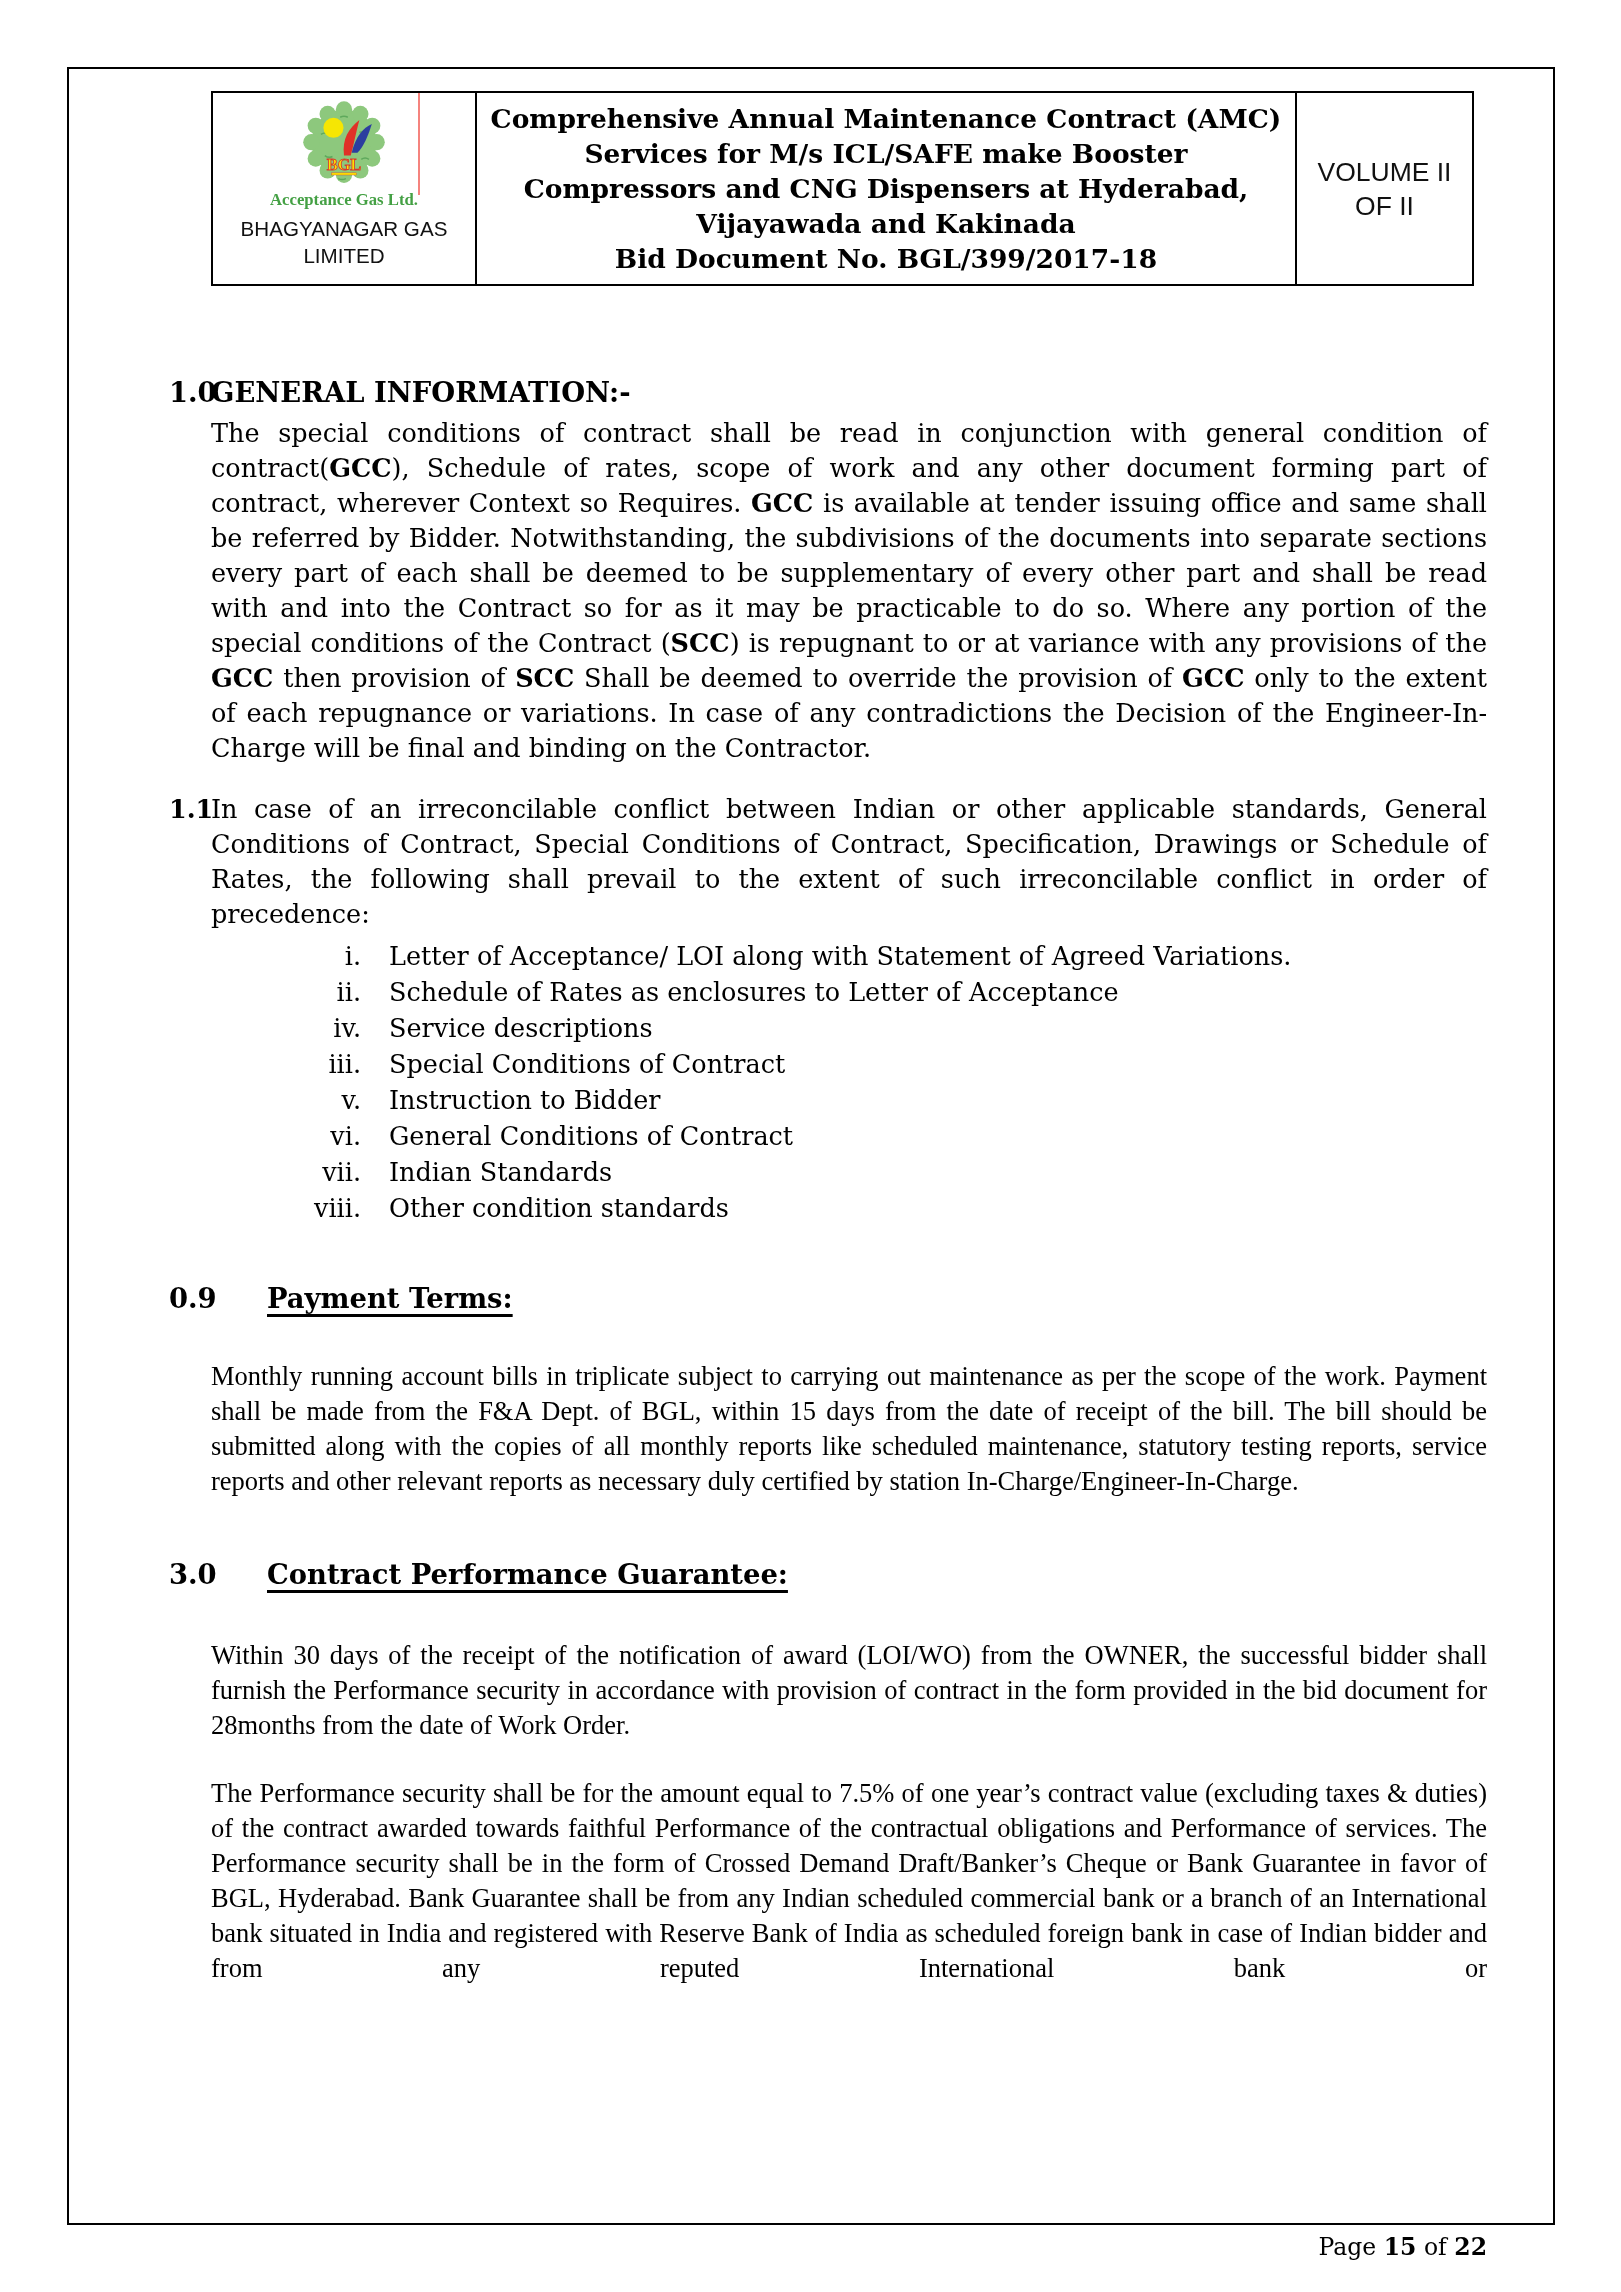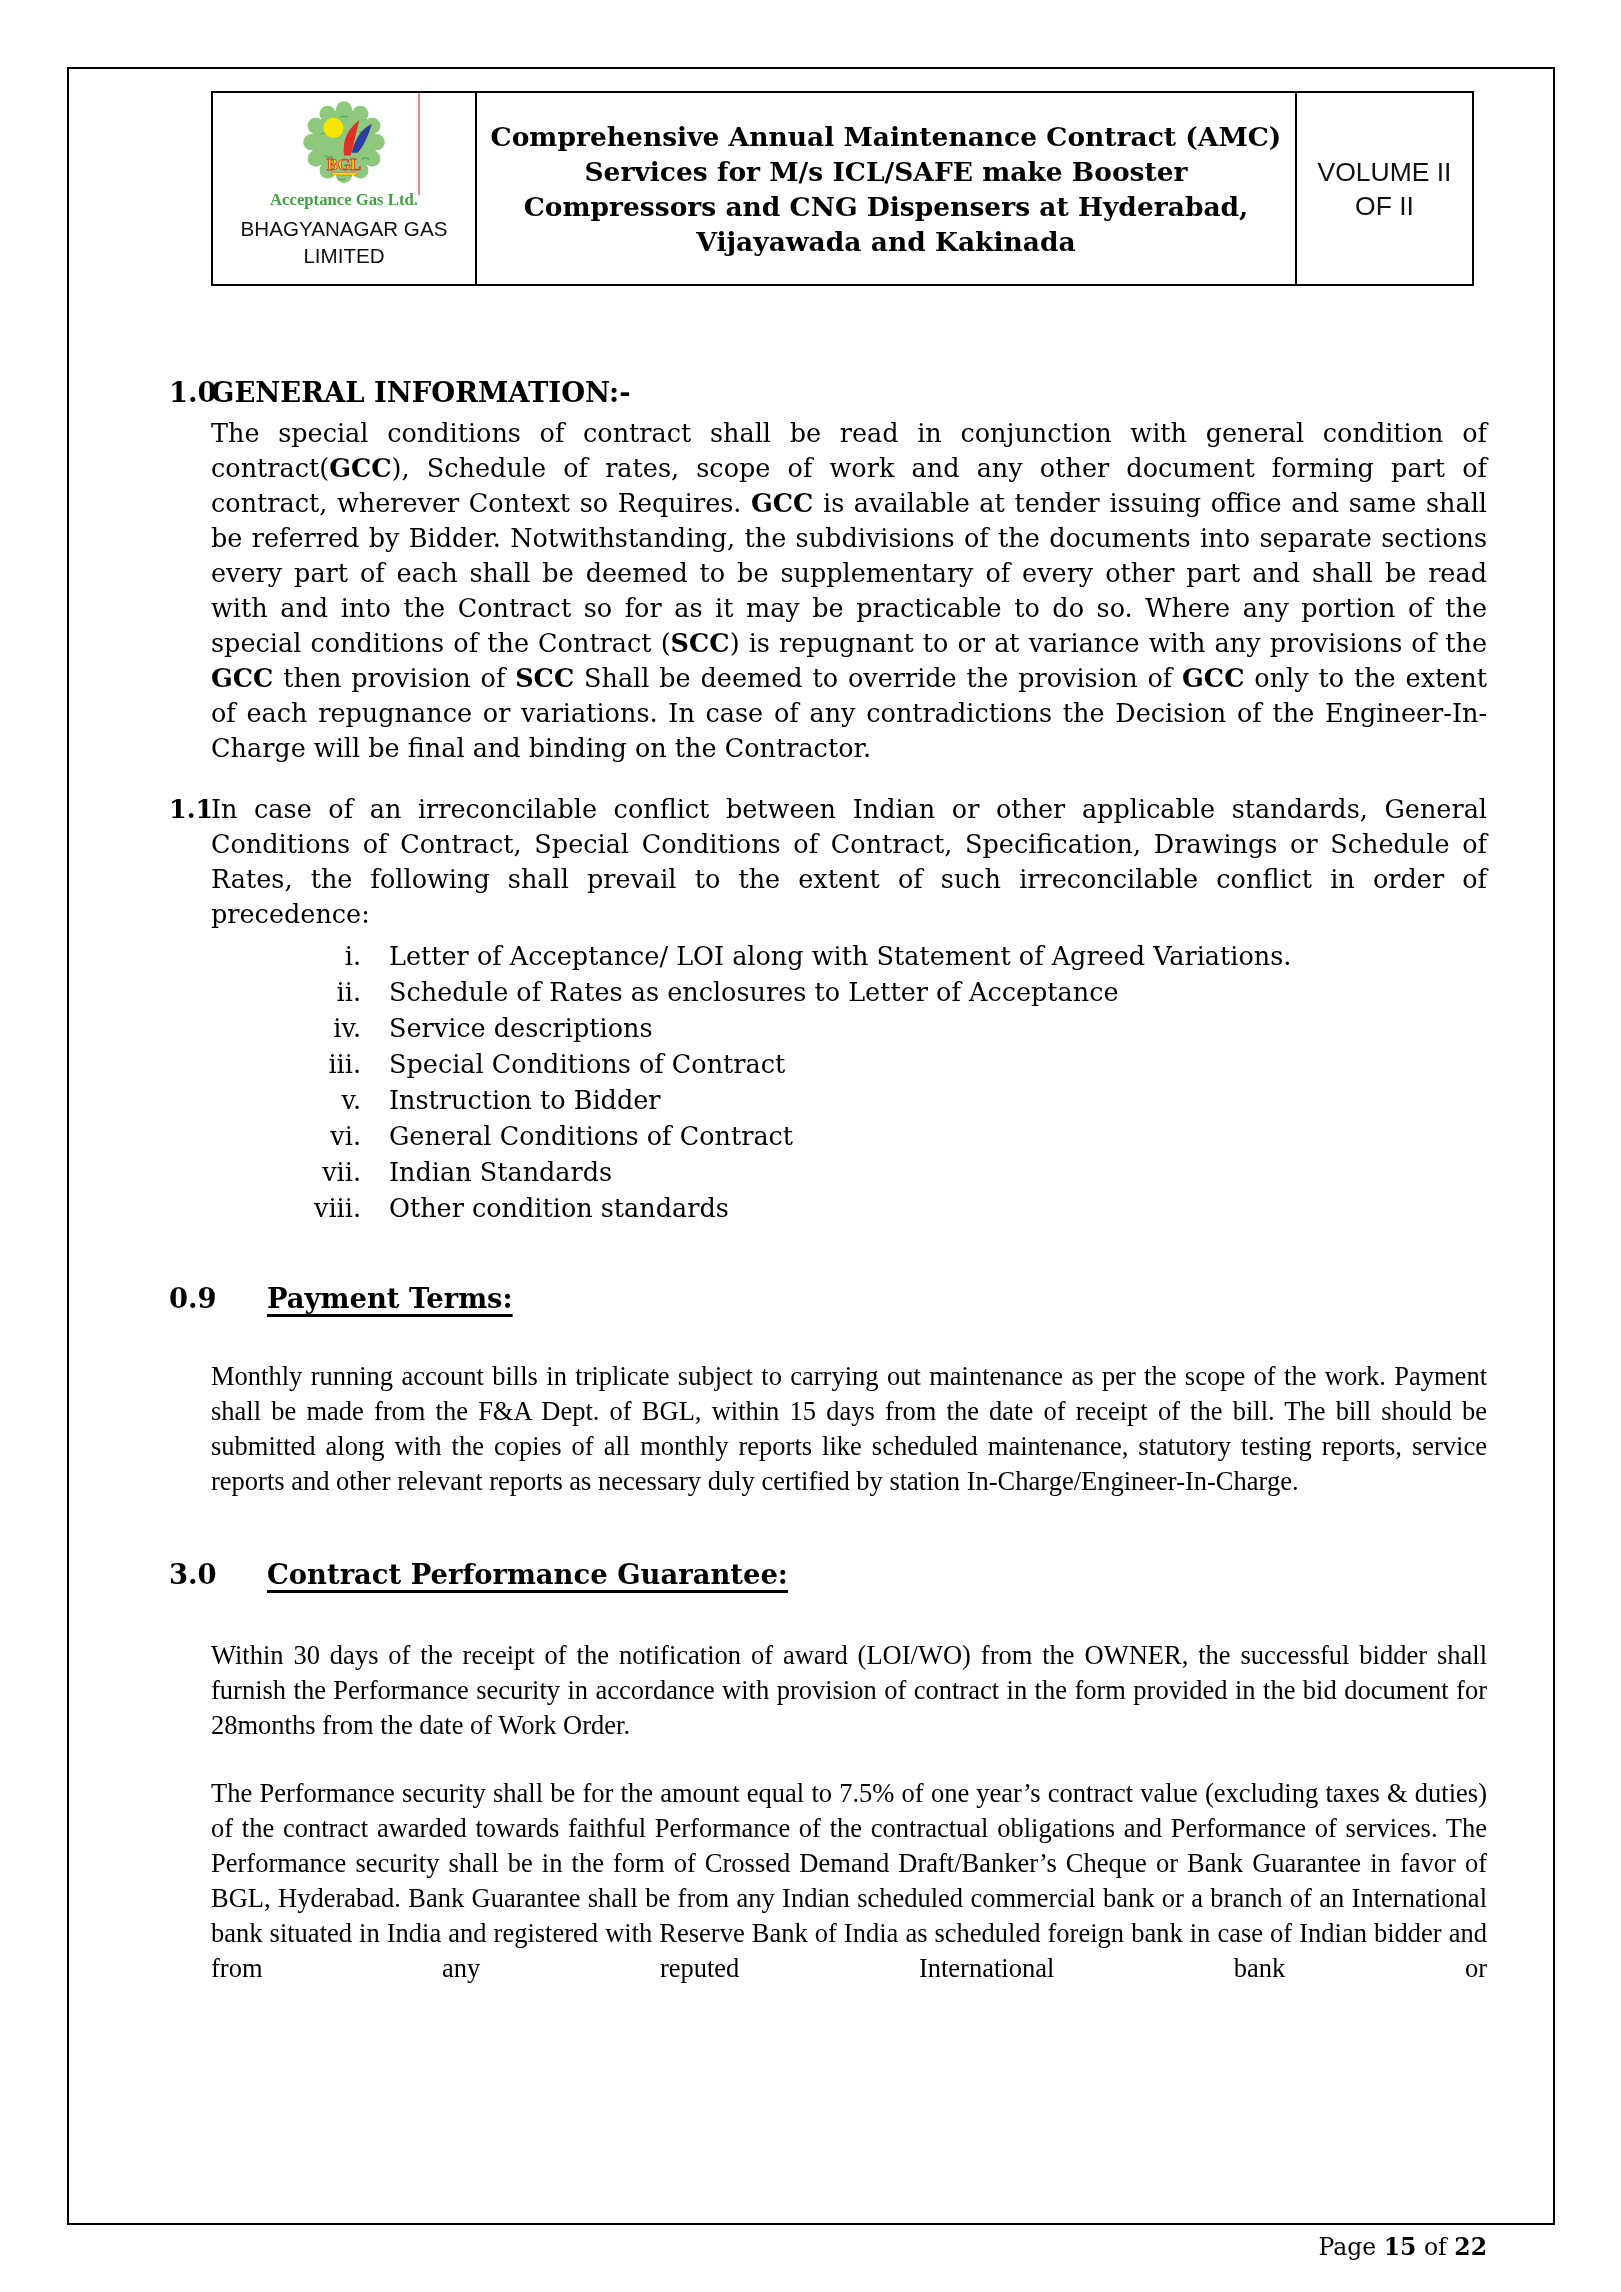--- a/index.html
+++ b/index.html
@@ -105,20 +105,21 @@
       <text x="50" y="75" text-anchor="middle" font-family="Liberation Serif,serif" font-weight="bold" font-size="17" fill="#ffe600" stroke="#d43a2f" stroke-width="0.9">BGL</text>
       <rect x="37" y="78" width="26" height="2.2" fill="#ffe600" stroke="#d43a2f" stroke-width="0.4"></rect>
     </svg>
     <div class="logo-script">Acceptance Gas Ltd.</div>
     <div class="logo-company">BHAGYANAGAR GAS LIMITED</div>
     <div class="red-line"></div>
   </div>
 
   <div class="cell cell-title">
     <div class="title-main">Comprehensive Annual Maintenance Contract (AMC) Services for M/s ICL/SAFE make Booster Compressors and CNG Dispensers at Hyderabad, Vijayawada and Kakinada</div>
+    <div class="title-bid">Bid Document No. BGL/399/2017-18</div>
   </div>
 
   <div class="cell cell-volume">
     <div>VOLUME II</div>
     <div>OF II</div>
   </div>
 </div>
 
 <div class="content">
 

